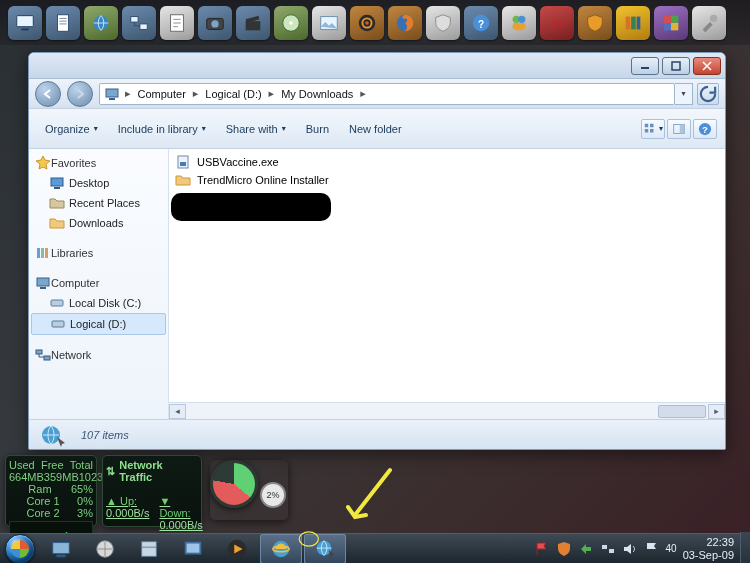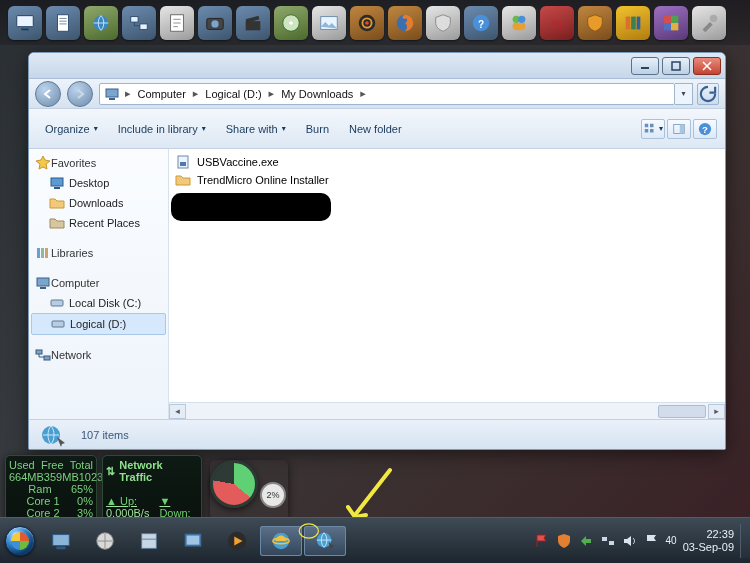--- a/index.html
+++ b/index.html
@@ -64,41 +64,41 @@
   .redacted{position:absolute;top:44px;left:2px;width:160px;height:28px;background:#000;border-radius:10px;}
   .redacted::after{content:"";position:absolute;left:20px;top:6px;width:140px;height:16px;background:#000;border-radius:8px;}
   .hscroll{height:17px;border-top:1px solid #d3dfec;display:flex;align-items:center;background:#f0f4fa;position:relative;}
   .hscroll .arrow{width:17px;height:15px;border:1px solid #b9c9db;background:#e4ecf6;
                   display:flex;align-items:center;justify-content:center;font-size:9px;color:#556;}
   .hscroll .track{flex:1;height:15px;background:#eef3fa;position:relative;}
   .hscroll .thumb{position:absolute;right:2px;top:1px;height:13px;width:48px;background:#d2dcea;border:1px solid #aebed2;border-radius:2px;}
   .status{height:30px;border-top:1px solid #c3d1e2;background:linear-gradient(180deg,#eaf1fa,#d6e3f2);
           display:flex;align-items:center;padding:0 10px;gap:10px;}
   .status-ico{width:32px;height:24px;display:flex;align-items:center;justify-content:center;}
-  .item-count{color:#3a5777;}
+  .item-count{color:#3a5777;font-style:italic;}
   
   .gadget{position:absolute;border-radius:5px;box-shadow:0 2px 8px rgba(0,0,0,.6);color:#9fe09f;font-size:9px;}
   .cpu-gadget{top:455px;left:5px;width:92px;height:72px;background:linear-gradient(180deg,#0e1a14,#0a120e);border:1px solid #2d4a36;padding:3px;}
   .cpu-row{display:flex;justify-content:space-between;font-size:8px;color:#7dd17d;}
   .cpu-graph{height:32px;margin-top:2px;border:1px solid #1e3526;background:#071009;position:relative;overflow:hidden;}
   .cpu-graph svg{width:100%;height:100%;}
   .net-gadget{top:455px;left:102px;width:100px;height:72px;background:linear-gradient(180deg,#0e1a14,#0a120e);border:1px solid #2d4a36;padding:3px;}
   .net-title{display:flex;align-items:center;gap:4px;font-size:9px;color:#8ee08e;font-weight:bold;}
   .net-cols{display:flex;gap:10px;margin-top:12px;font-size:8px;text-decoration:underline;}
   .net-graph{height:30px;border:1px solid #1e3526;background:#071009;margin-top:2px;}
   .clock-gadget{top:460px;left:210px;width:78px;height:60px;}
   .pie{width:48px;height:48px;border-radius:50%;border:3px solid #2b3a33;
        background:conic-gradient(#5fd174 0 130deg,#e45b5b 130deg 280deg,#2d3a35 280deg 360deg);
        box-shadow:0 2px 6px rgba(0,0,0,.6);}
   .pct-badge{position:absolute;top:22px;left:50px;width:26px;height:26px;border-radius:50%;background:#e8e8e8;border:2px solid #888;
              display:flex;align-items:center;justify-content:center;font-size:9px;color:#333;}
   
   .arrow-anno{position:absolute;top:465px;left:340px;width:60px;height:70px;}
   
-  .taskbar{position:absolute;bottom:0;left:0;right:0;height:46px;
+  .taskbar{position:absolute;bottom:0;left:0;right:0;height:30px;
            background:linear-gradient(180deg,#3e4a55,#1d262e);border-top:1px solid #4f5e6d;display:flex;align-items:center;}
   .start{width:40px;height:34px;display:flex;align-items:center;justify-content:center;}
   .orb{width:30px;height:30px;border-radius:50%;
        background:radial-gradient(circle at 35% 30%,#fff 0%,#7bc0ff 15%,#2e7fc9 40%,#0a3a6b 70%);
        border:1px solid #0a2a4a;box-shadow:0 1px 3px rgba(0,0,0,.6),inset 0 1px 2px rgba(255,255,255,.6);
        position:relative;}
   .orb::after{content:"";position:absolute;inset:5px;border-radius:50%;
        background:conic-gradient(#e25b2f 0 90deg,#6fbb3b 90deg 180deg,#3e8fd6 180deg 270deg,#f4c93a 270deg 360deg);
        filter:blur(.3px);}
   .task-items{display:flex;gap:2px;height:30px;align-items:center;}
@@ -351,32 +351,32 @@
               <svg viewBox="0 0 16 16">
                 <rect x="2" y="3" width="12" height="8" fill="#5a9bd5" stroke="#2d5a8a"></rect>
                 <rect x="5" y="12" width="6" height="2" fill="#2d5a8a"></rect>
               </svg>
             </span>
             <span>Desktop</span>
           </div>
         <div class="nav-item">
             <span class="nav-ico">
               <svg viewBox="0 0 16 16">
-                <path d="M1 4h5l2 2h7v7H1z" fill="#f2c97a" stroke="#c99a3a"></path>
-              </svg>
-            </span>
-            <span>Downloads</span>
+                <path d="M1 4h5l2 2h7v7H1z" fill="#d6c7a0" stroke="#a08a5a"></path>
+              </svg>
+            </span>
+            <span>Recent Places</span>
           </div>
         <div class="nav-item">
             <span class="nav-ico">
               <svg viewBox="0 0 16 16">
-                <path d="M1 4h5l2 2h7v7H1z" fill="#d6c7a0" stroke="#a08a5a"></path>
-              </svg>
-            </span>
-            <span>Recent Places</span>
+                <path d="M1 4h5l2 2h7v7H1z" fill="#f2c97a" stroke="#c99a3a"></path>
+              </svg>
+            </span>
+            <span>Downloads</span>
           </div>
       </div>
       <div class="nav-group">
         <div class="nav-head">
           <span class="nav-ico">
               <svg viewBox="0 0 16 16">
                 <rect x="2" y="3" width="3" height="10" fill="#6a9fd0"></rect>
                 <rect x="6" y="3" width="3" height="10" fill="#8fb8a0"></rect>
                 <rect x="10" y="3" width="3" height="10" fill="#d09f6a"></rect>
               </svg>

